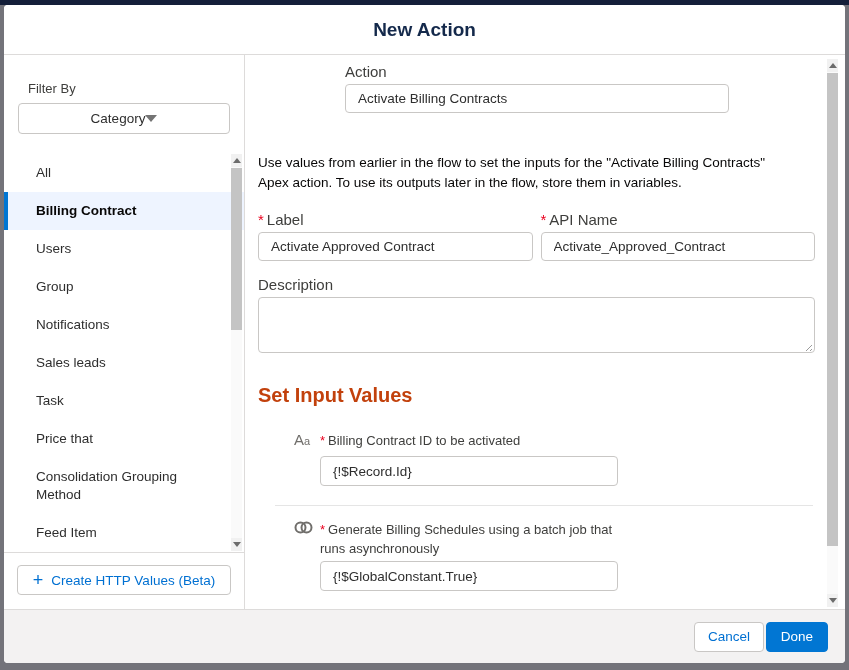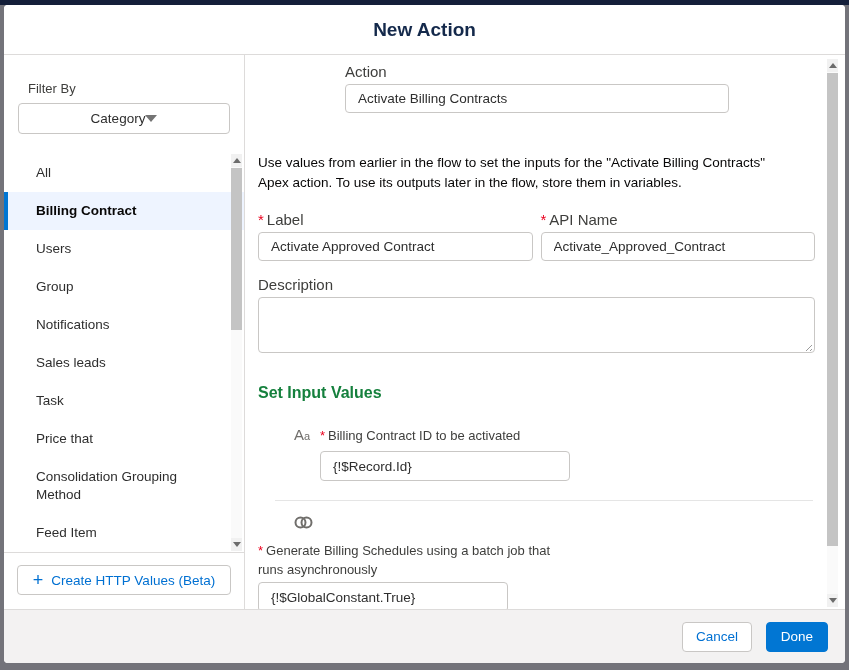--- a/index.html
+++ b/index.html
@@ -71,37 +71,37 @@
   .desc-group { margin-top:15px; position:relative; }
   .desc-textarea {
     width:100%; height:56px; border:1px solid #c9c7c5; border-radius:4px; resize:none;
     font-family:"Liberation Sans", sans-serif; font-size:13.5px; padding:6px 12px; outline:none;
   }
   .resize-handle {
     position:absolute; right:3px; bottom:6px; width:9px; height:9px;
     background:repeating-linear-gradient(135deg, transparent 0 2px, #9b9b9b 2px 3px);
     clip-path:polygon(100% 0, 100% 100%, 0 100%);
   }
-  .siv-heading { margin-top:27px; font-size:16px; color:#15803d; }
+  .siv-heading { margin-top:27px; font-size:20px; color:#c2410c; }
   .input-row { margin-top:24px; display:flex; }
   .input-row .icon-col { width:26px; margin-left:36px; flex:0 0 26px; color:#706e6b; }
   .icon-aa { display:inline-block; font-size:11px; color:#706e6b; }
   .icon-aa::first-letter { font-size:15px; }
   .input-row .row-body { max-width:320px; }
   .input-row .row-label { font-size:13px; color:#3e3e3c; line-height:19px; }
-  .input-row .row-input { margin-top:6px; width:250px; height:30px; }
+  .input-row .row-input { margin-top:6px; width:298px; height:30px; }
   .row-divider { margin:19px 2px 0 17px; border-top:1px solid #e5e5e5; }
-  .input-row.second { margin-top:14px;flex-direction:column; }
+  .input-row.second { margin-top:14px; }
   .input-row.second .row-input { margin-top:3px; }
   .main-scroll { right:7px; top:4px; bottom:2px; }
   .main-scroll .thumb { top:14px; height:473px; }
   
   .modal-footer {
     flex:0 0 54px; height:54px; background:#f3f2f2; border-top:1px solid #dddbda;
-    display:flex; align-items:center; justify-content:flex-end; gap:14px; padding-right:17px;
+    display:flex; align-items:center; justify-content:flex-end; gap:2px; padding-right:17px;
   }
   .btn { height:30px; border-radius:4px; font-size:13.5px; font-family:"Liberation Sans", sans-serif; cursor:pointer; }
   .btn-cancel { width:70px; background:#fff; border:1px solid #c9c7c5; color:#0070d2; }
   .btn-done { width:62px; background:#0176d3; border:1px solid #0176d3; color:#fff; }
 </style>
 </head>
 <body>
 
 <div class="frame-top"></div>
 

